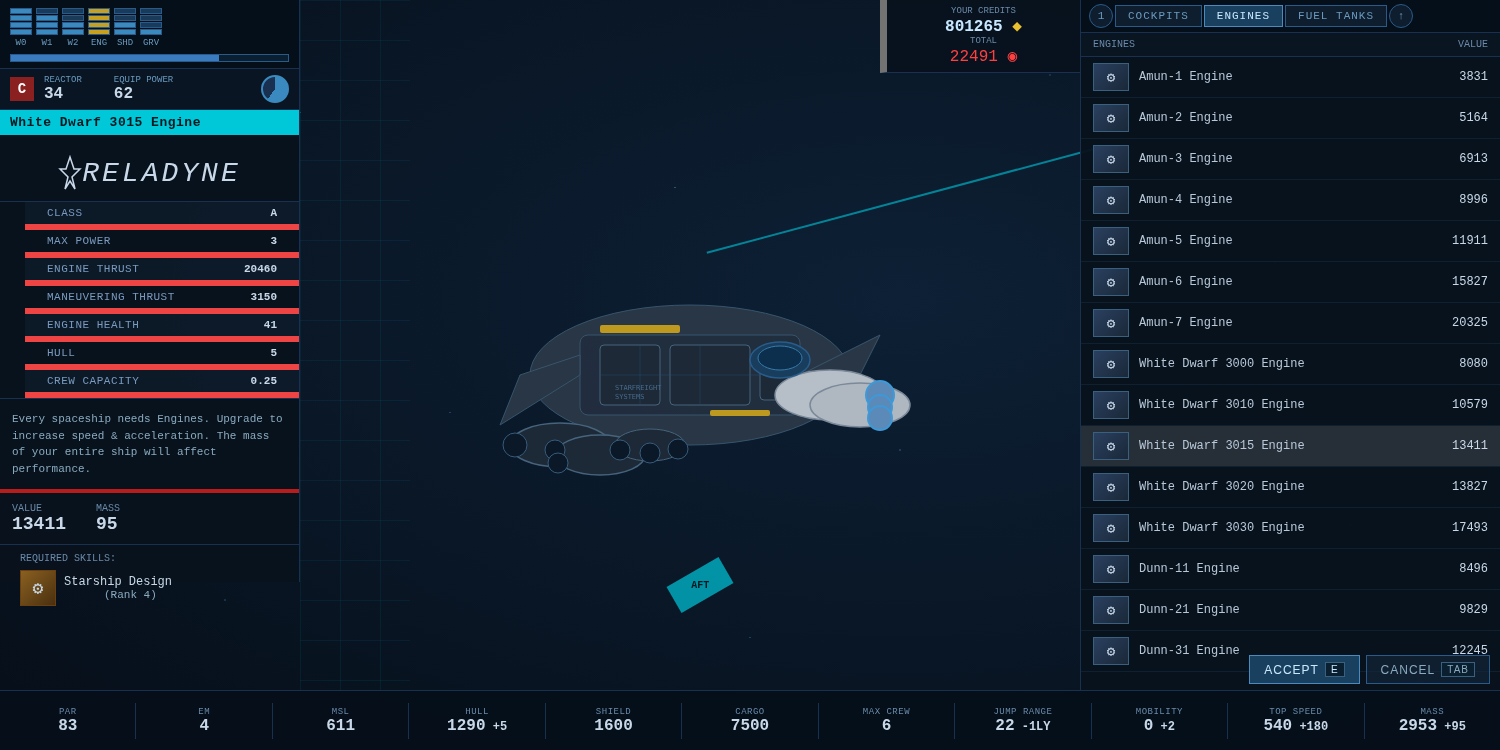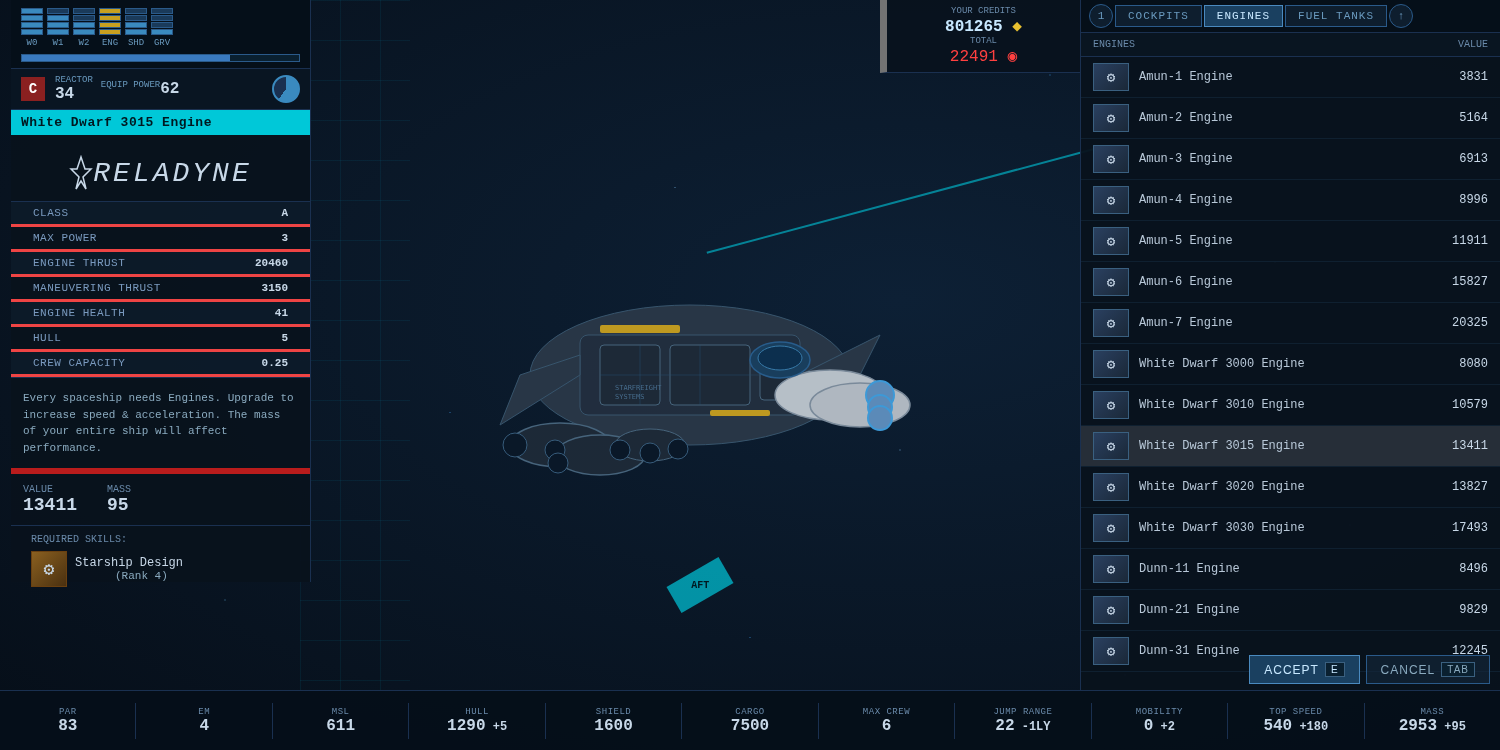--- a/index.html
+++ b/index.html
@@ -44,21 +44,21 @@
       top: 0; left: 300px; right: 1090px; bottom: 60px;
       background-image:
         linear-gradient(rgba(0,180,220,0.08) 1px, transparent 1px),
         linear-gradient(90deg, rgba(0,180,220,0.08) 1px, transparent 1px);
       background-size: 40px 40px;
     }
 
     
     .left-panel {
       position: absolute;
-      top: 0; left: 11px;
+      top: 0; left: 0;
       width: 300px;
       height: 582px;
       background: rgba(8,18,28,0.95);
       border-right: 1px solid #1a3050;
       display: flex;
       flex-direction: column;
       z-index: 10;
     }
 
     
@@ -182,42 +182,43 @@
 
     
     .stats-table {
       width: 100%;
       padding: 0;
     }
     .stats-row {
       display: flex;
       justify-content: space-between;
       padding: 5px 22px;
-      border-bottom: 3px solid #ef4444;
+      border-bottom: 6px solid #ef4444;
       font-size: 11px;
+      margin-left: 25px;
     }
     .stats-row:nth-child(odd) { background: rgba(20,40,60,0.4); }
     .stat-label {
       color: #7a9abf;
       text-transform: uppercase;
       letter-spacing: 0.5px;
     }
     .stat-value {
       color: #c8d8e8;
       font-weight: bold;
     }
 
     
     .description {
       padding: 12px;
       font-size: 11px;
       color: #8aaabf;
       line-height: 1.5;
       border-top: 1px solid #1a3050;
-      border-bottom: 6px solid #b91c1c;
+      border-bottom: 4px solid #b91c1c;
     }
 
     
     .value-mass-row {
       display: flex;
       gap: 30px;
       padding: 10px 12px;
     }
     .vm-label {
       font-size: 10px;
@@ -583,21 +584,21 @@
       </div>
     </div>
   </div>
 
   <div class="reactor-row">
     <div class="class-badge">C</div>
     <div style="display:flex;flex-direction:column;margin-left:4px">
       <div class="reactor-label">REACTOR</div>
       <div class="reactor-value">34</div>
     </div>
-    <div style="display:flex;flex-direction:row;margin-left:2px">
+    <div style="display:flex;flex-direction:column;margin-left:26px">
       <div class="reactor-label">EQUIP POWER</div>
       <div class="reactor-value">62</div>
     </div>
     <div class="equip-circle" style="margin-left:auto"></div>
   </div>
 
   <div class="selected-header">White Dwarf 3015 Engine</div>
 
   <div class="brand-area">
     <svg width="24" height="36" viewBox="0 0 24 36">

